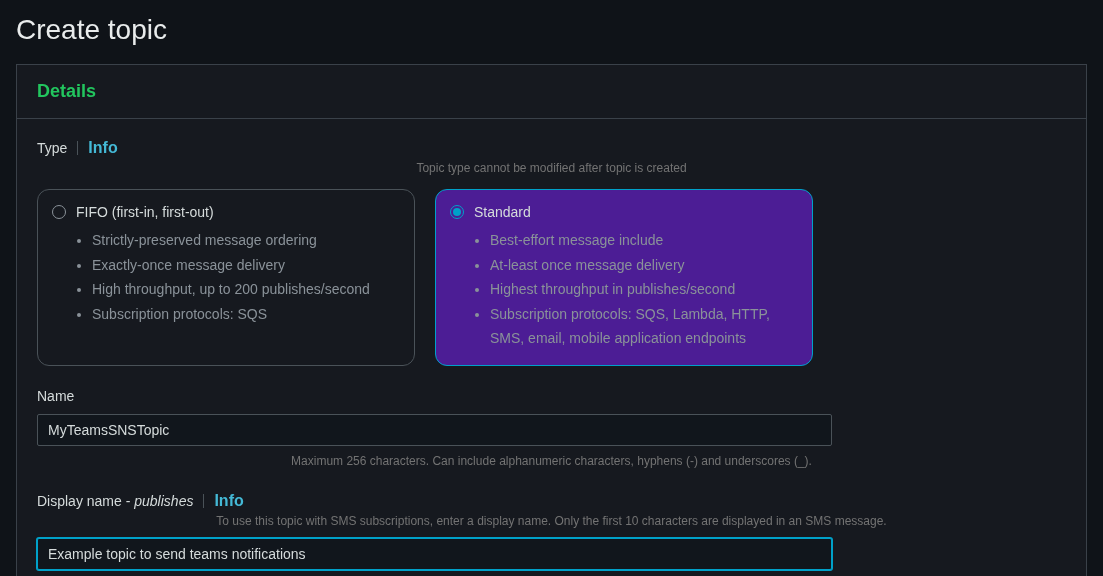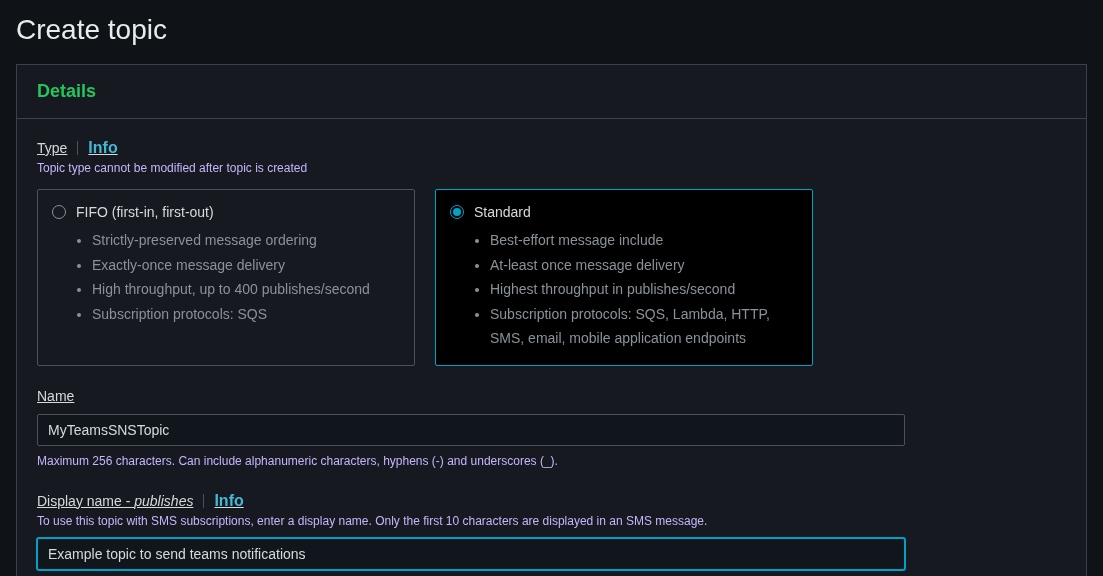--- a/index.html
+++ b/index.html
@@ -37,21 +37,20 @@
     padding: 20px;
   }
 
   .field-block { margin-bottom: 22px; }
 
   .label-row {
     display: flex;
     align-items: center;
     gap: 10px;
     margin-bottom: 2px;
-    text-decoration: underline;
   }
   .label-text {
     font-size: 14px;
     font-weight: 400;
     color: #d5dbdb;
   }
   .label-text .optional {
     font-style: italic;
     font-weight: 400;
   }
@@ -61,41 +60,42 @@
     background: #4a5258;
   }
   .info-link {
     color: #44b9d6;
     font-size: 16px;
     font-weight: 700;
     cursor: pointer;
   }
   .help-text {
     font-size: 12px;
-    color: #c4b5fd;
+    color: #737373;
     line-height: 1.5;
     font-weight: 400;
+    text-align: center;
   }
 
   .type-options {
     display: flex;
     gap: 20px;
     margin-top: 12px;
   }
   .type-card {
     flex: 0 0 378px;
     border: 1px solid #4a5258;
-    border-radius: 2px;
+    border-radius: 12px;
     padding: 14px 16px 14px 14px;
     cursor: pointer;
     background: transparent;
   }
   .type-card.selected {
     border: 1px solid #00a1c9;
-    background: #000000;
+    background: #4c1d95;
   }
   .card-head {
     display: flex;
     align-items: center;
     gap: 10px;
     margin-bottom: 8px;
   }
   .radio {
     width: 14px;
     height: 14px;
@@ -123,21 +123,21 @@
   .card-bullets {
     list-style: disc;
     padding-left: 40px;
     color: #8a9299;
     font-size: 14px;
     line-height: 1.75;
   }
   .card-bullets li { color: #8a9299; }
 
   .text-input {
-    width: 868px;
+    width: 795px;
     max-width: 100%;
     background: #11161c;
     border: 1px solid #4a5258;
     border-radius: 2px;
     padding: 7px 10px;
     font-size: 14px;
     color: #d5dbdb;
     outline: none;
     margin-top: 8px;
     margin-bottom: 6px;
@@ -172,21 +172,21 @@
         <div class="type-options">
 
           <div class="type-card">
             <div class="card-head">
               <span class="radio"></span>
               <span class="card-title">FIFO (first-in, first-out)</span>
             </div>
             <ul class="card-bullets">
               <li>Strictly-preserved message ordering</li>
               <li>Exactly-once message delivery</li>
-              <li>High throughput, up to 400 publishes/second</li>
+              <li>High throughput, up to 200 publishes/second</li>
               <li>Subscription protocols: SQS</li>
             </ul>
           </div>
 
           <div class="type-card selected">
             <div class="card-head">
               <span class="radio checked"></span>
               <span class="card-title">Standard</span>
             </div>
             <ul class="card-bullets">

